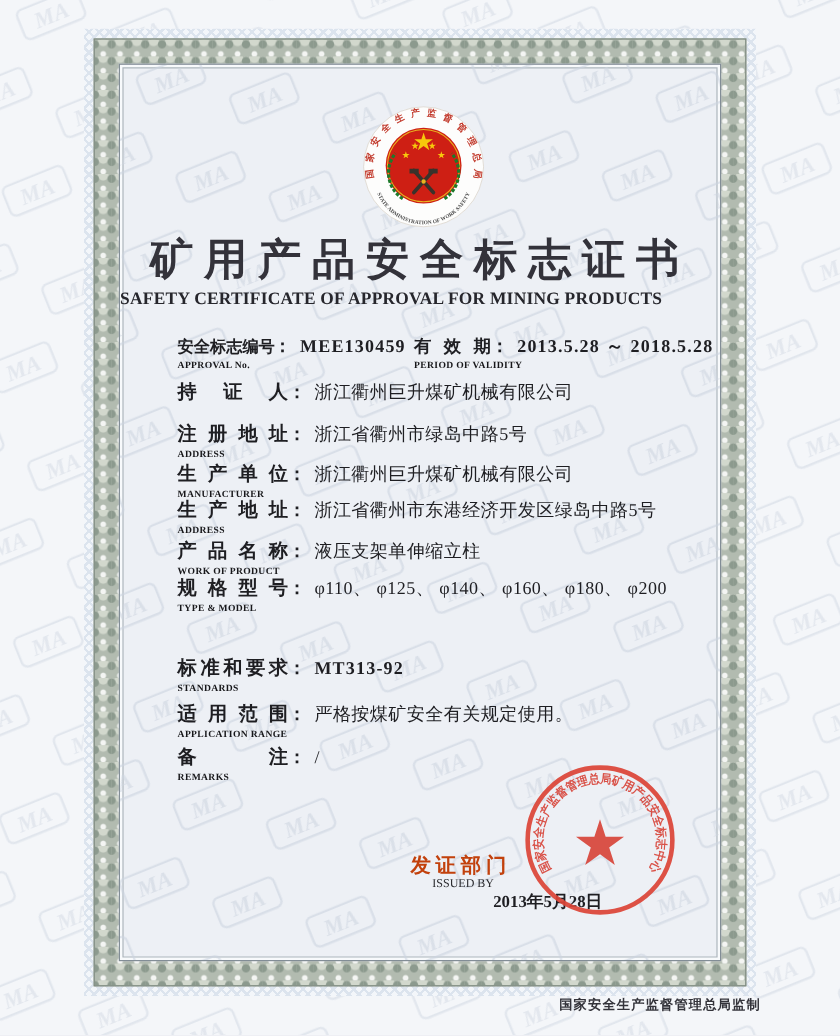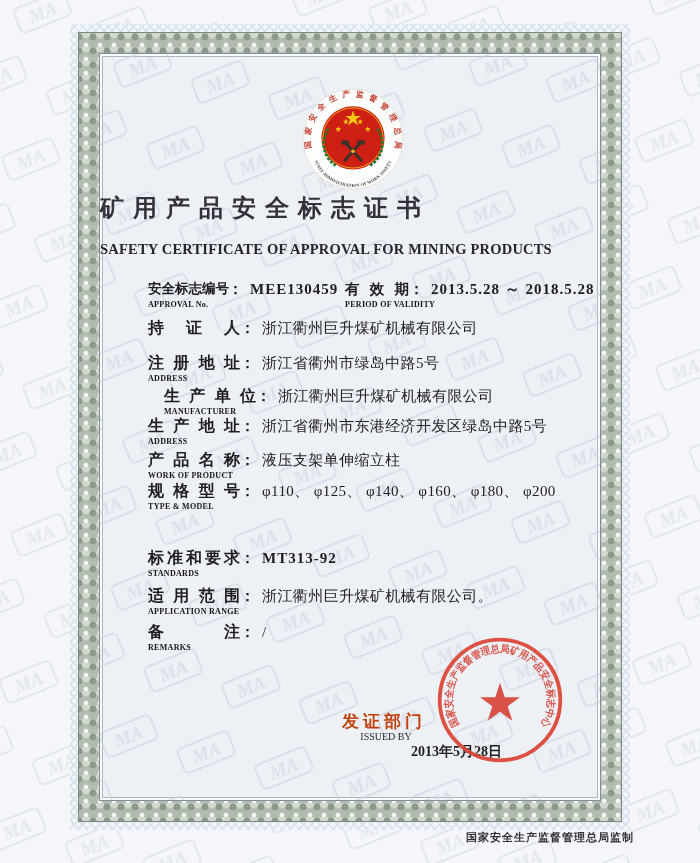--- a/index.html
+++ b/index.html
@@ -21,21 +21,21 @@
       radial-gradient(circle at 14px 4px, #8c9a8e 3px, transparent 3.8px),
       radial-gradient(circle at 7px 1px, #d2d8cd 4px, transparent 4.8px);
     background-size:14px 14px;}
   .inner-edge{height:100%;box-sizing:border-box;border:1px solid #828d96;background:#edf0f5;
     box-shadow: inset 0 0 0 2px #f8fafc, inset 0 0 0 3px #adb6bd;}
   .wm-inner{position:absolute;left:100px;top:54px;z-index:2;opacity:.6;}
   
   .layer{position:absolute;left:0;top:0;width:700px;height:863px;z-index:3;color:#1e1e22;}
   .abs{position:absolute;}
   .emblem{left:302px;top:88px;}
-  .title{left:100px;top:192px;width:500px;font-size:24px;font-weight:bold;
+  .title{left:100px;top:192px;width:500px;text-align:center;font-size:36px;font-weight:bold;
     letter-spacing:9px;color:#33323a;white-space:nowrap;}
   .subtitle{left:100px;top:241px;width:452px;text-align:center;font-size:14.5px;font-weight:bold;
     letter-spacing:.2px;color:#26262c;white-space:nowrap;}
   .fline{white-space:nowrap;line-height:20px;}
   .flabel{display:inline-block;width:92px;text-align:justify;text-align-last:justify;
     font-weight:bold;font-size:16px;vertical-align:bottom;}
   .flabel.w80{width:80px;font-size:13.5px;}
   .flabel.w64{width:64px;font-size:14.5px;}
   .fcolon{font-weight:bold;font-size:15px;}
   .fvalue{font-size:15px;margin-left:7px;letter-spacing:.4px;}
@@ -133,42 +133,42 @@
       <div class="fsub">PERIOD OF VALIDITY</div>
     </div>
 
     <div class="abs" style="left:148px;top:318px;">
       <div class="fline"><span class="flabel">持证人</span><span class="fcolon">：</span><span class="fvalue">浙江衢州巨升煤矿机械有限公司</span></div>
     </div>
     <div class="abs" style="left:148px;top:353px;font-family:Liberation Serif, serif;">
       <div class="fline"><span class="flabel">注册地址</span><span class="fcolon">：</span><span class="fvalue">浙江省衢州市绿岛中路5号</span></div>
       <div class="fsub">ADDRESS</div>
     </div>
-    <div class="abs" style="left:148px;top:386px;margin-left:16px;">
+    <div class="abs" style="left:148px;top:386px;">
       <div class="fline"><span class="flabel">生产单位</span><span class="fcolon">：</span><span class="fvalue">浙江衢州巨升煤矿机械有限公司</span></div>
       <div class="fsub">MANUFACTURER</div>
     </div>
     <div class="abs" style="left:148px;top:416px;">
       <div class="fline"><span class="flabel">生产地址</span><span class="fcolon">：</span><span class="fvalue">浙江省衢州市东港经济开发区绿岛中路5号</span></div>
       <div class="fsub">ADDRESS</div>
     </div>
     <div class="abs" style="left:148px;top:450px;">
       <div class="fline"><span class="flabel">产品名称</span><span class="fcolon">：</span><span class="fvalue">液压支架单伸缩立柱</span></div>
       <div class="fsub">WORK OF PRODUCT</div>
     </div>
     <div class="abs" style="left:148px;top:481px;">
       <div class="fline"><span class="flabel">规格型号</span><span class="fcolon">：</span><span class="fvalue">φ110、 φ125、 φ140、 φ160、 φ180、 φ200</span></div>
       <div class="fsub">TYPE &amp; MODEL</div>
     </div>
     <div class="abs" style="left:148px;top:548px;">
       <div class="fline"><span class="flabel">标准和要求</span><span class="fcolon">：</span><span class="fvalue b">MT313-92</span></div>
       <div class="fsub">STANDARDS</div>
     </div>
     <div class="abs" style="left:148px;top:586px;">
-      <div class="fline"><span class="flabel">适用范围</span><span class="fcolon">：</span><span class="fvalue">浙江衢州巨升煤矿机械有限公司。</span></div>
+      <div class="fline"><span class="flabel">适用范围</span><span class="fcolon">：</span><span class="fvalue">严格按煤矿安全有关规定使用。</span></div>
       <div class="fsub">APPLICATION RANGE</div>
     </div>
     <div class="abs" style="left:148px;top:622px;">
       <div class="fline"><span class="flabel">备注</span><span class="fcolon">：</span><span class="fvalue">/</span></div>
       <div class="fsub">REMARKS</div>
     </div>
 
 
     <div class="abs issued-cn">发证部门</div>
     <div class="abs issued-en">ISSUED BY</div>

